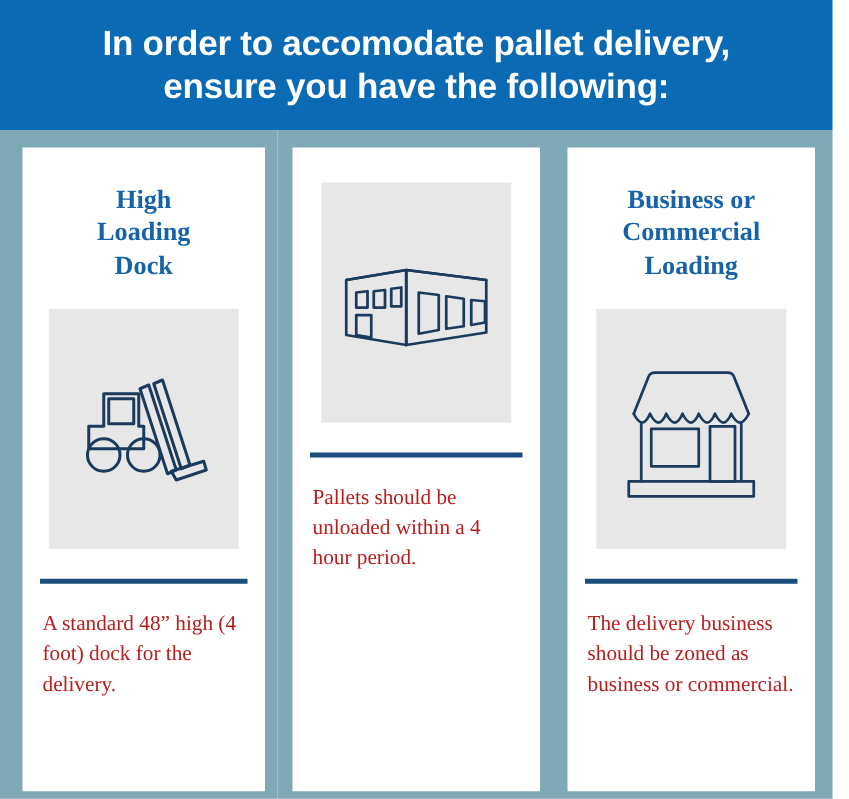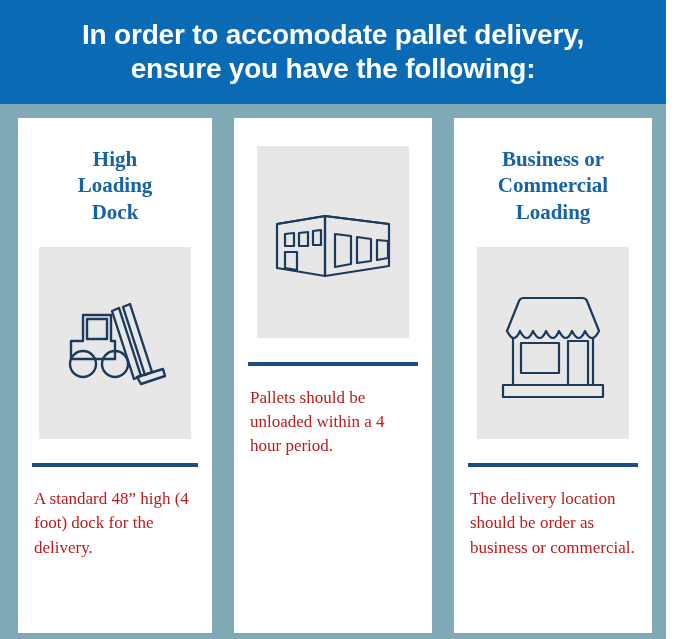--- a/index.html
+++ b/index.html
@@ -181,17 +181,17 @@
 
             <path d="M30 60 L68 60 L68 90 L30 90 Z"></path>
 
             <path d="M77 58 L97 58 L97 102 L77 102 Z"></path>
 
             <path d="M12 102 L112 102 L112 114 L12 114 Z"></path>
           </g>
         </svg>
       </div>
       <div class="divider"></div>
-      <div class="card-body">The delivery location should be order as business or commercial.</div>
+      <div class="card-body">The delivery business should be zoned as business or commercial.</div>
     </div>
   </div>
 
 </div>
 
 </body></html>

